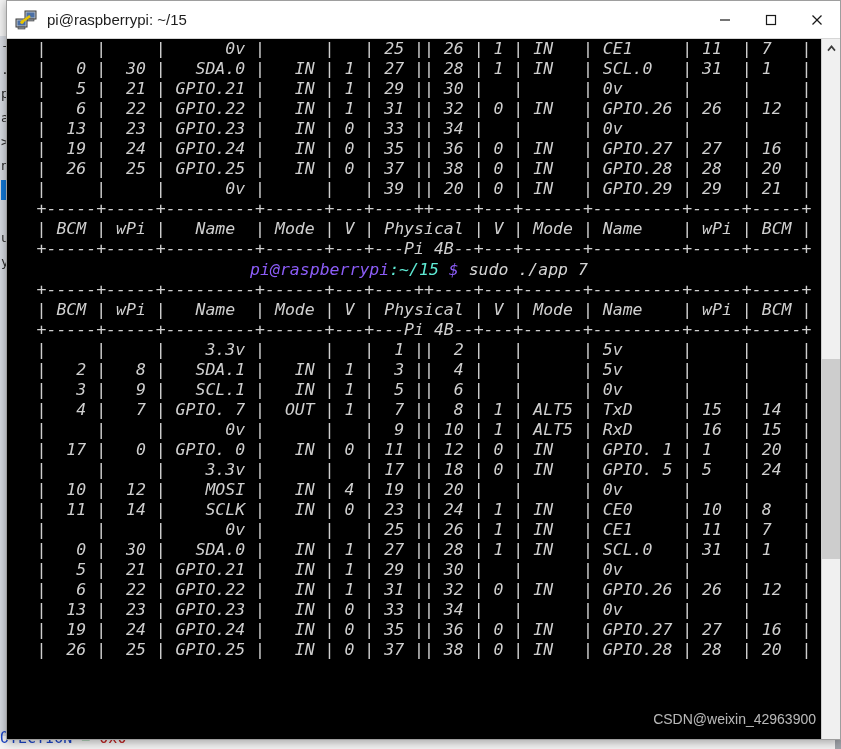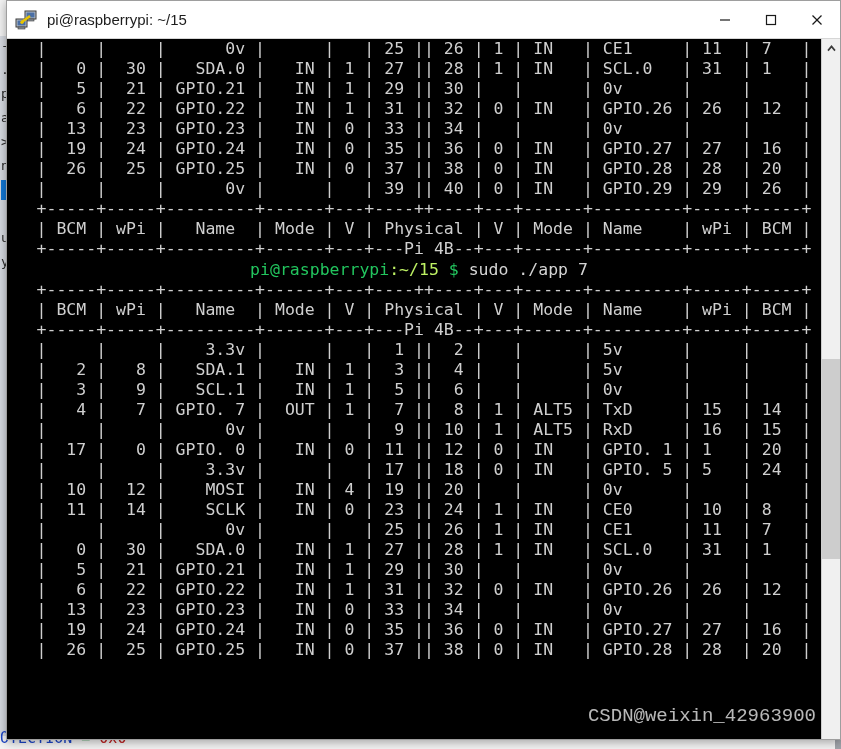--- a/index.html
+++ b/index.html
@@ -124,32 +124,33 @@
     background: #000000;
     display: flex;
   }
   #term-screen {
     position: relative;
     flex: 1 1 auto;
     height: 703px;
     background: #000000;
     overflow: hidden;
     padding-left: 10px;
+    font-style: italic;
   }
   .tline {
     font-family: "DejaVu Sans Mono", monospace;
     font-size: 16.5px;
     line-height: 20.05px;
     height: 20.05px;
     white-space: pre;
     color: #cfcfcf;
     letter-spacing: 0px;
   }
-  .c-green { color: #22c55e; }
-  .c-blue  { color: #bef264; margin-top: 33px; }
+  .c-green { color: #8b5cf6; }
+  .c-blue  { color: #5eead4; margin-top: 33px; }
   .c-white { color: #d4d4d4; }
 
   
   #term-scroll {
     position: relative;
     width: 18px;
     height: 703px;
     background: #f0f0f0;
     border-left: 1px solid #cfcfcf;
     flex: 0 0 auto;
@@ -167,22 +168,22 @@
     width: 18px;
     height: 200px;
     background: #cdcdcd;
   }
 
   
   #watermark {
     position: absolute;
     right: 24px;
     bottom: 12px;
-    font-family: Liberation Mono, monospace;
-    font-size: 19px;
+    font-family: Liberation Sans, sans-serif;
+    font-size: 14px;
     color: rgba(225,225,225,0.82);
     text-shadow:
       -1px -1px 0 rgba(0,0,0,0.55),
        1px -1px 0 rgba(0,0,0,0.55),
       -1px  1px 0 rgba(0,0,0,0.55),
        1px  1px 0 rgba(0,0,0,0.55);
     white-space: nowrap;
     pointer-events: none;
   }
   #edge-strip {
@@ -253,21 +254,21 @@
 
   <div id="term-area">
     <div id="term-screen">
         <div class="tline"> |     |     |      0v |      |   | 25 || 26 | 1 | IN   | CE1     | 11  | 7   |</div>
         <div class="tline"> |   0 |  30 |   SDA.0 |   IN | 1 | 27 || 28 | 1 | IN   | SCL.0   | 31  | 1   |</div>
         <div class="tline"> |   5 |  21 | GPIO.21 |   IN | 1 | 29 || 30 |   |      | 0v      |     |     |</div>
         <div class="tline"> |   6 |  22 | GPIO.22 |   IN | 1 | 31 || 32 | 0 | IN   | GPIO.26 | 26  | 12  |</div>
         <div class="tline"> |  13 |  23 | GPIO.23 |   IN | 0 | 33 || 34 |   |      | 0v      |     |     |</div>
         <div class="tline"> |  19 |  24 | GPIO.24 |   IN | 0 | 35 || 36 | 0 | IN   | GPIO.27 | 27  | 16  |</div>
         <div class="tline"> |  26 |  25 | GPIO.25 |   IN | 0 | 37 || 38 | 0 | IN   | GPIO.28 | 28  | 20  |</div>
-        <div class="tline"> |     |     |      0v |      |   | 39 || 40 | 0 | IN   | GPIO.29 | 29  | 26  |</div>
+        <div class="tline"> |     |     |      0v |      |   | 39 || 20 | 0 | IN   | GPIO.29 | 29  | 21  |</div>
         <div class="tline"> +-----+-----+---------+------+---+----++----+---+------+---------+-----+-----+</div>
         <div class="tline"> | BCM | wPi |   Name  | Mode | V | Physical | V | Mode | Name    | wPi | BCM |</div>
         <div class="tline"> +-----+-----+---------+------+---+---Pi 4B--+---+------+---------+-----+-----+</div>
         <div class="tline"><span class="c-green">pi@raspberrypi</span><span class="c-blue">:~/15</span><span class="c-green"> $ </span><span class="c-white">sudo ./app 7</span></div>
         <div class="tline"> +-----+-----+---------+------+---+----++----+---+------+---------+-----+-----+</div>
         <div class="tline"> | BCM | wPi |   Name  | Mode | V | Physical | V | Mode | Name    | wPi | BCM |</div>
         <div class="tline"> +-----+-----+---------+------+---+---Pi 4B--+---+------+---------+-----+-----+</div>
         <div class="tline"> |     |     |    3.3v |      |   |  1 ||  2 |   |      | 5v      |     |     |</div>
         <div class="tline"> |   2 |   8 |   SDA.1 |   IN | 1 |  3 ||  4 |   |      | 5v      |     |     |</div>
         <div class="tline"> |   3 |   9 |   SCL.1 |   IN | 1 |  5 ||  6 |   |      | 0v      |     |     |</div>

